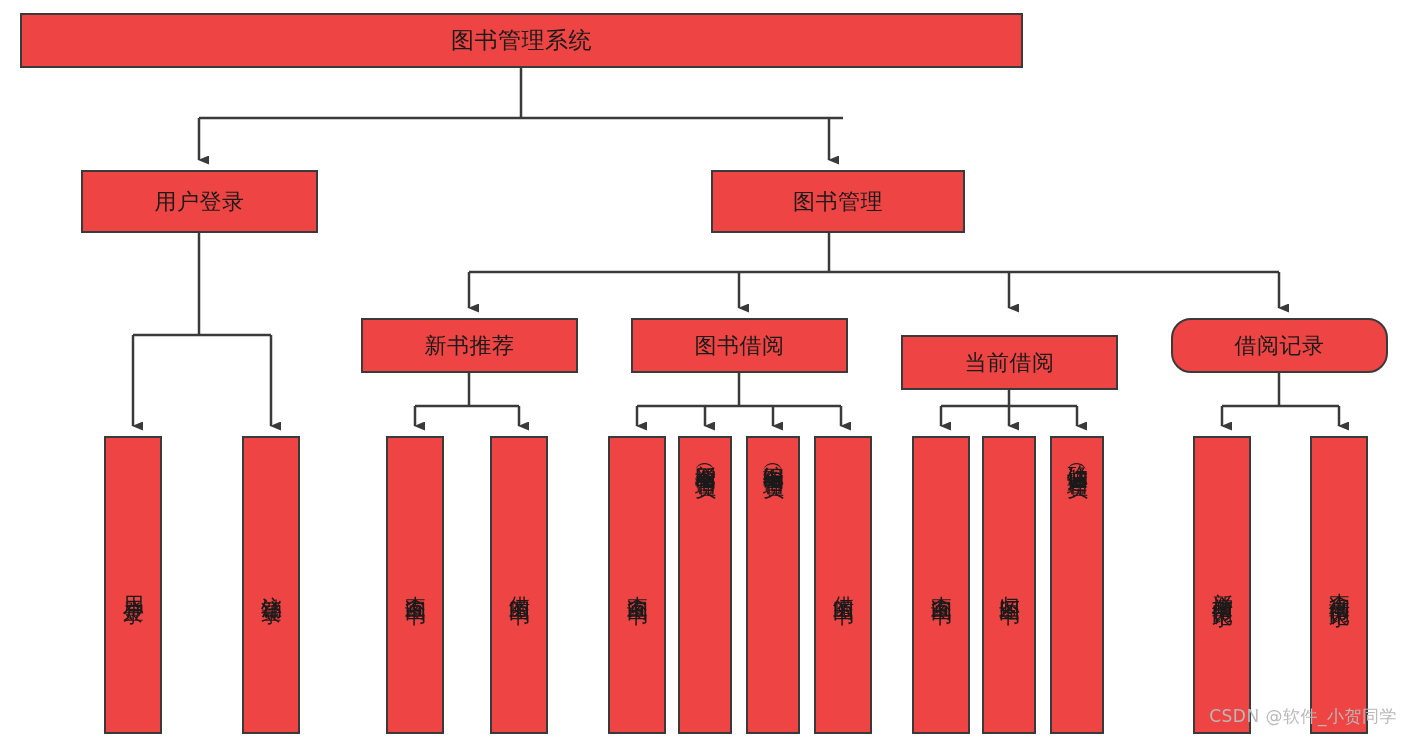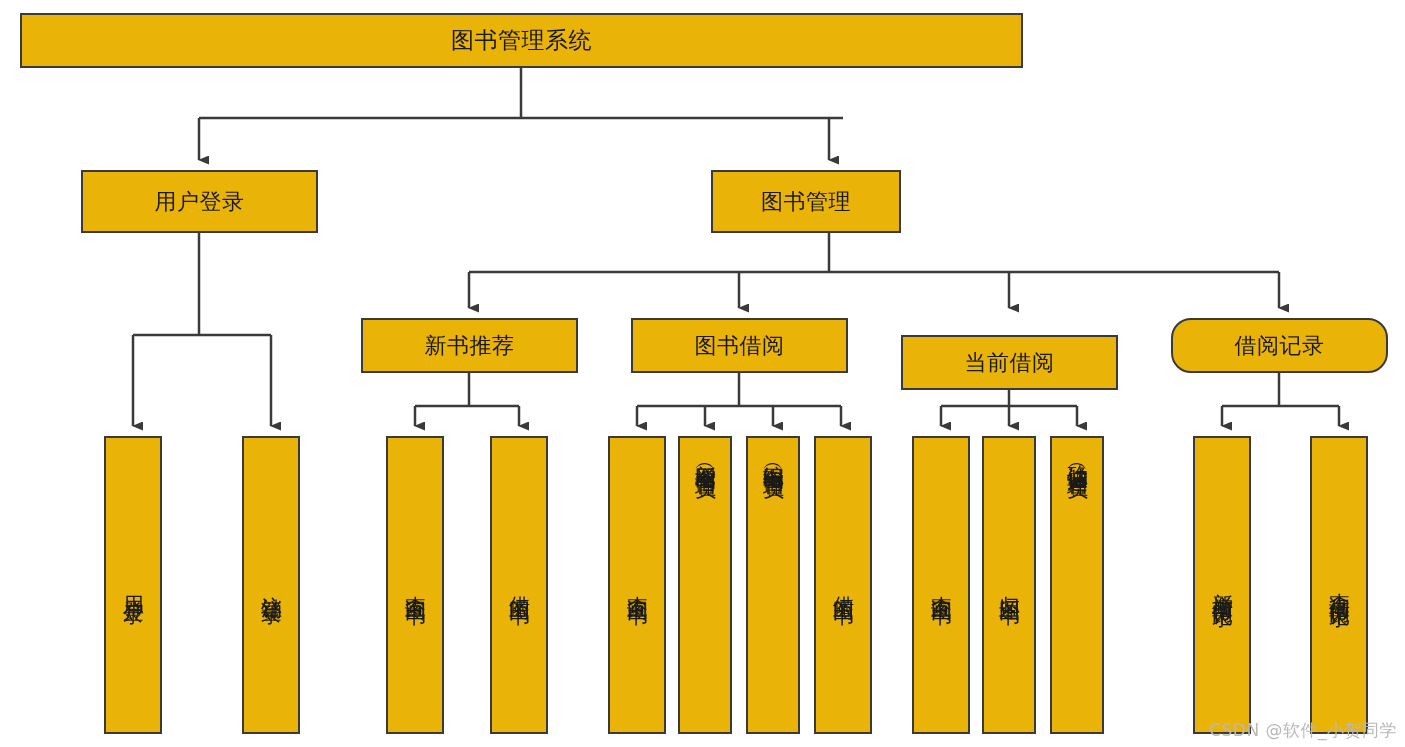--- a/index.html
+++ b/index.html
@@ -22,21 +22,21 @@
     position: absolute;
     left: 0;
     top: 0;
     width: 1405px;
     height: 747px;
     pointer-events: none;
   }
   .node {
     position: absolute;
     box-sizing: border-box;
-    background: #eab308;
+    background: #ef4444;
     border: 2.5px solid #3a3a3a;
     display: flex;
     align-items: center;
     justify-content: center;
     z-index: 3;
   }
   .node-label {
     color: #1a1a1a;
     line-height: 1.18;
     letter-spacing: 0.5px;
@@ -67,21 +67,21 @@
   .node.vert.tall-text .node-label {
     letter-spacing: 2px;
   }
   .node.vert.centered {
     align-items: center;
     padding-top: 0;
   }
   #watermark {
     position: absolute;
     right: 8px;
-    bottom: 5px;
+    bottom: 19px;
     font-size: 17px;
     color: #b9b9b9;
     letter-spacing: 0.5px;
     z-index: 6;
     white-space: nowrap;
   }
 </style>
 </head>
 <body>
 
@@ -137,21 +137,21 @@
     </g>
   </svg>
 
   <div class="node horiz root" style="left:20px; top:13px; width:1003px; height:55px;">
     <span class="node-label">图书管理系统</span>
   </div>
 
   <div class="node horiz" style="left:81px; top:170px; width:237px; height:63px;">
     <span class="node-label">用户登录</span>
   </div>
-  <div class="node horiz" style="left:711px; top:170px; width:190px; height:63px;">
+  <div class="node horiz" style="left:711px; top:170px; width:254px; height:63px;">
     <span class="node-label">图书管理</span>
   </div>
 
   <div class="node horiz" style="left:631px; top:318px; width:217px; height:55px;">
     <span class="node-label">图书借阅</span>
   </div>
   <div class="node horiz" style="left:361px; top:318px; width:217px; height:55px;">
     <span class="node-label">新书推荐</span>
   </div>
   <div class="node horiz" style="left:901px; top:335px; width:217px; height:55px;">

